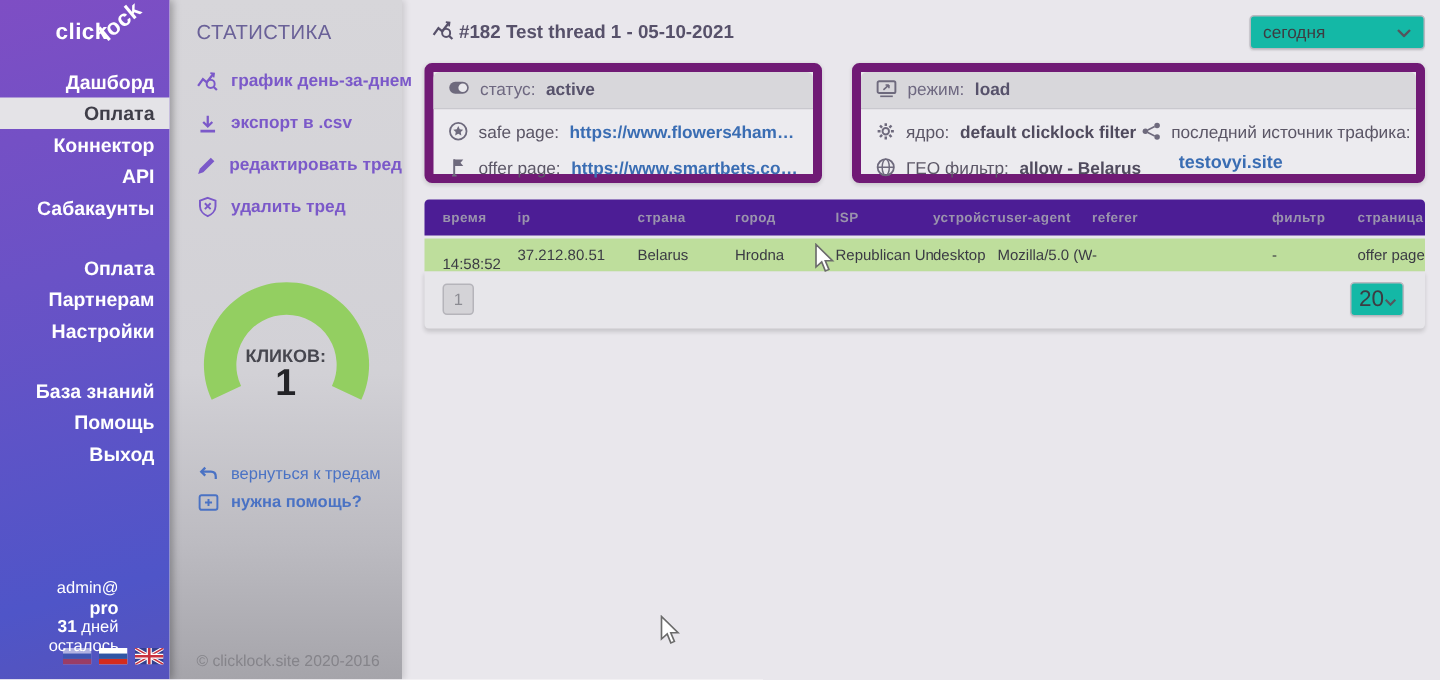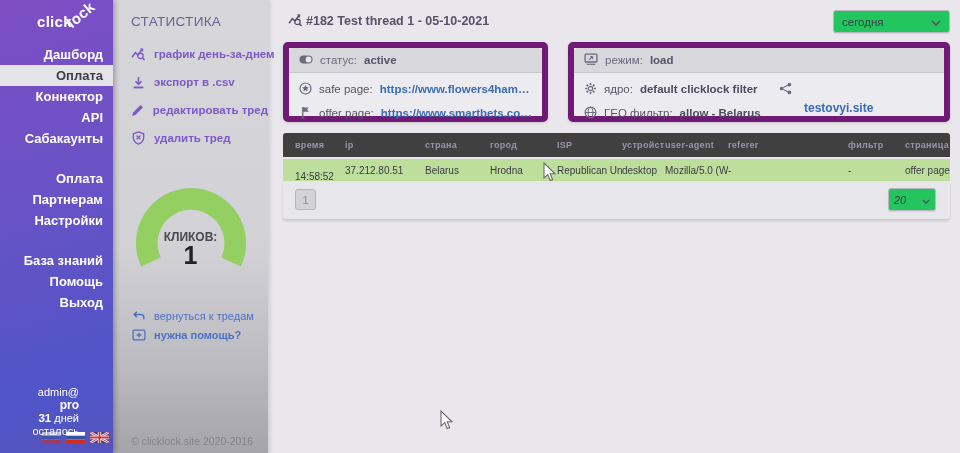--- a/index.html
+++ b/index.html
@@ -46,54 +46,54 @@
   .stat-link { display:flex; align-items:center; gap:8px; height:19px; padding-left:18px; cursor:pointer; color:#4a72c4; }
   .stat-link .s-label { color:#4a72c4; font-weight:normal; font-size:11px; }
   .stat-link.bold .s-label { font-weight:bold; }
   .copyright { position:absolute; top:435px; left:18px; font-size:10.5px; color:#85848a; }
 
   
   .main { position:absolute; left:268px; top:0; width:692px; height:453px; }
   .main-header { position:absolute; top:10px; left:0; width:692px; height:28px; }
   .title-icon { position:absolute; left:20px; top:3px; color:#57516a; }
   .page-title { position:absolute; left:38px; top:4px; font-size:12.5px; font-weight:bold; color:#57516a; }
-  .select { background:#22c55e; border:1px solid #b9b8bf; border-radius:3px; display:flex;
+  .select { background:#14b8a6; border:1px solid #b9b8bf; border-radius:3px; display:flex;
     align-items:center; justify-content:space-between; padding:0 8px; cursor:pointer; color:#3c3c42;
     box-shadow:0 1px 1px rgba(0,0,0,.08); }
   .period-select { position:absolute; left:565px; top:0; width:117px; height:23px; font-size:11.5px; }
 
   .panel { position:absolute; top:42px; border:6px solid #701a75; border-radius:5px;
     background:#ecebef; box-shadow:0 1px 3px rgba(0,0,0,.14); }
   .panel-header { height:25px; background:#d8d7db; border-bottom:1px solid #c9c8ce; border-radius:4px 4px 0 0;
     display:flex; align-items:center; gap:7px; padding:0 10px; font-size:11.5px; color:#6e6880; }
   .panel-header b { color:#57526b; }
   .panel-body { padding:4px 10px 0 10px; }
   .p-row { display:flex; align-items:center; gap:7px; height:24px; font-size:11.5px; color:#5b5666; white-space:nowrap; }
   .p-row .link { color:#3a6db3; font-weight:bold; cursor:pointer; overflow:hidden; text-overflow:ellipsis; }
   .p-row b { color:#504b5e; }
   .panel-status { left:15px; width:265px; height:80px; }
   .panel-mode { left:300px; width:382px; height:80px; }
   .mode-body { display:flex; }
   .mode-left { width:195px; }
   .mode-right { flex:1; position:relative; }
   .traffic-link { margin-left:25px; font-size:12px; font-weight:bold; color:#3a6db3; cursor:pointer; }
 
-  .thead { position:absolute; left:15px; top:133px; width:667px; height:24px; background:#404040;
+  .thead { position:absolute; left:15px; top:133px; width:667px; height:24px; background:#4c1d95;
     border-radius:3px 3px 0 0; display:flex; align-items:center; }
   .th { font-size:9px; font-weight:bold; color:#9a93ad; letter-spacing:.3px; white-space:nowrap; overflow:hidden; }
   .trow { position:absolute; left:15px; top:159px; width:667px; height:22px; background:#bede9c;
     display:flex; align-items:center; cursor:pointer; }
   .td { font-size:10px; color:#3b3b44; white-space:nowrap; overflow:hidden; }
   .th:first-child, .td:first-child { padding-left:12px; }
   .pagin { position:absolute; left:15px; top:181px; width:667px; height:38px; background:#e7e6ea;
     border-radius:0 0 3px 3px; box-shadow:0 2px 3px rgba(0,0,0,.14); }
   .page-btn { position:absolute; left:12px; top:8px; width:21px; height:21px; background:#d4d3d7;
     border:1px solid #b5b4ba; border-radius:3px; font-size:11px; color:#8b8b92;
     display:flex; align-items:center; justify-content:center; cursor:pointer; }
-  .size-select { position:absolute; right:14px; top:7px; width:48px; height:23px; font-size:11px; padding:0 5px;font-style:italic; }
+  .size-select { position:absolute; right:14px; top:7px; width:36px; height:23px; font-size:15px; padding:0 5px; }
 
   .cursor { position:absolute; z-index:9; pointer-events:none; }
   .cursor-1 { left:543px; top:162px; }
   .cursor-2 { left:440px; top:410px; }
 </style>
 </head>
 <body>
 
 <div class="app">
 
@@ -300,20 +300,21 @@
           </div>
         </div>
         <div class="mode-right">
           <div class="p-row">
             <span><svg width="13" height="13" viewBox="0 0 12 12">
                   <circle cx="9.6" cy="2.4" r="1.7" fill="#6e6a7d"></circle>
                   <circle cx="2.4" cy="6" r="1.7" fill="#6e6a7d"></circle>
                   <circle cx="9.6" cy="9.6" r="1.7" fill="#6e6a7d"></circle>
                   <path d="M3.9 5.2l4.2-2.1M3.9 6.8l4.2 2.1" stroke="#6e6a7d" fill="none"></path>
                 </svg></span>
+            <span>последний источник трафика:</span>
           </div>
           <div class="traffic-link">testovyi.site</div>
         </div>
       </div>
     </div>
 
     <div class="thead">
         <span class="th" style="width: 62px;">время</span>
         <span class="th" style="width: 80px;">ip</span>
         <span class="th" style="width: 65px;">страна</span>

